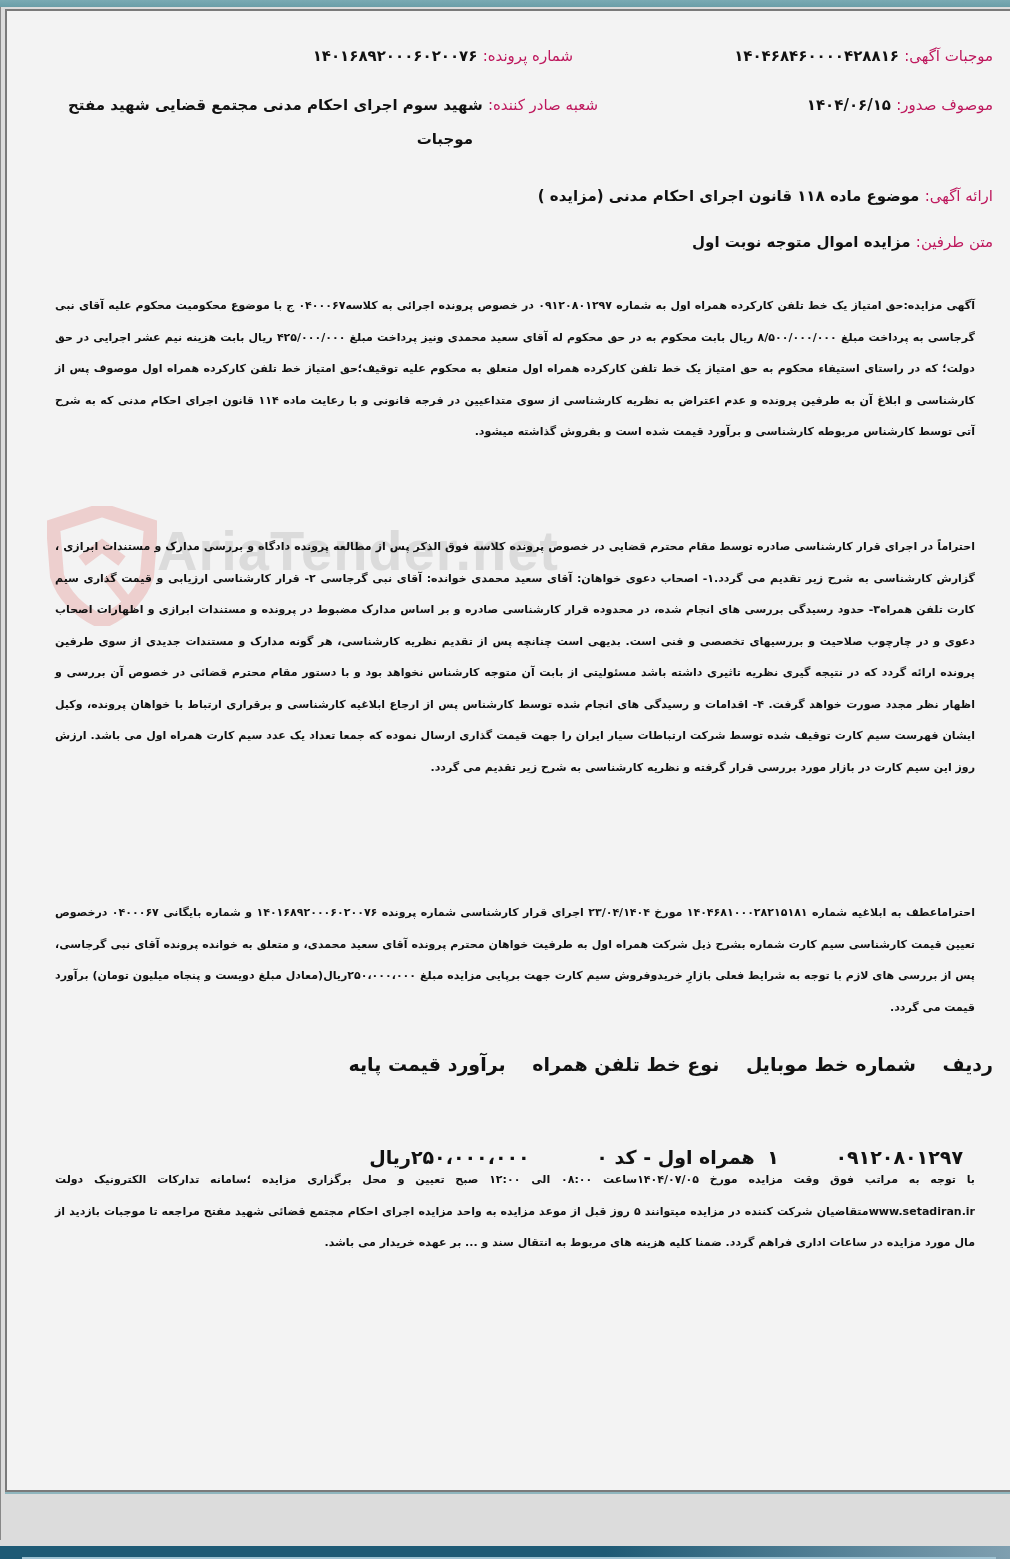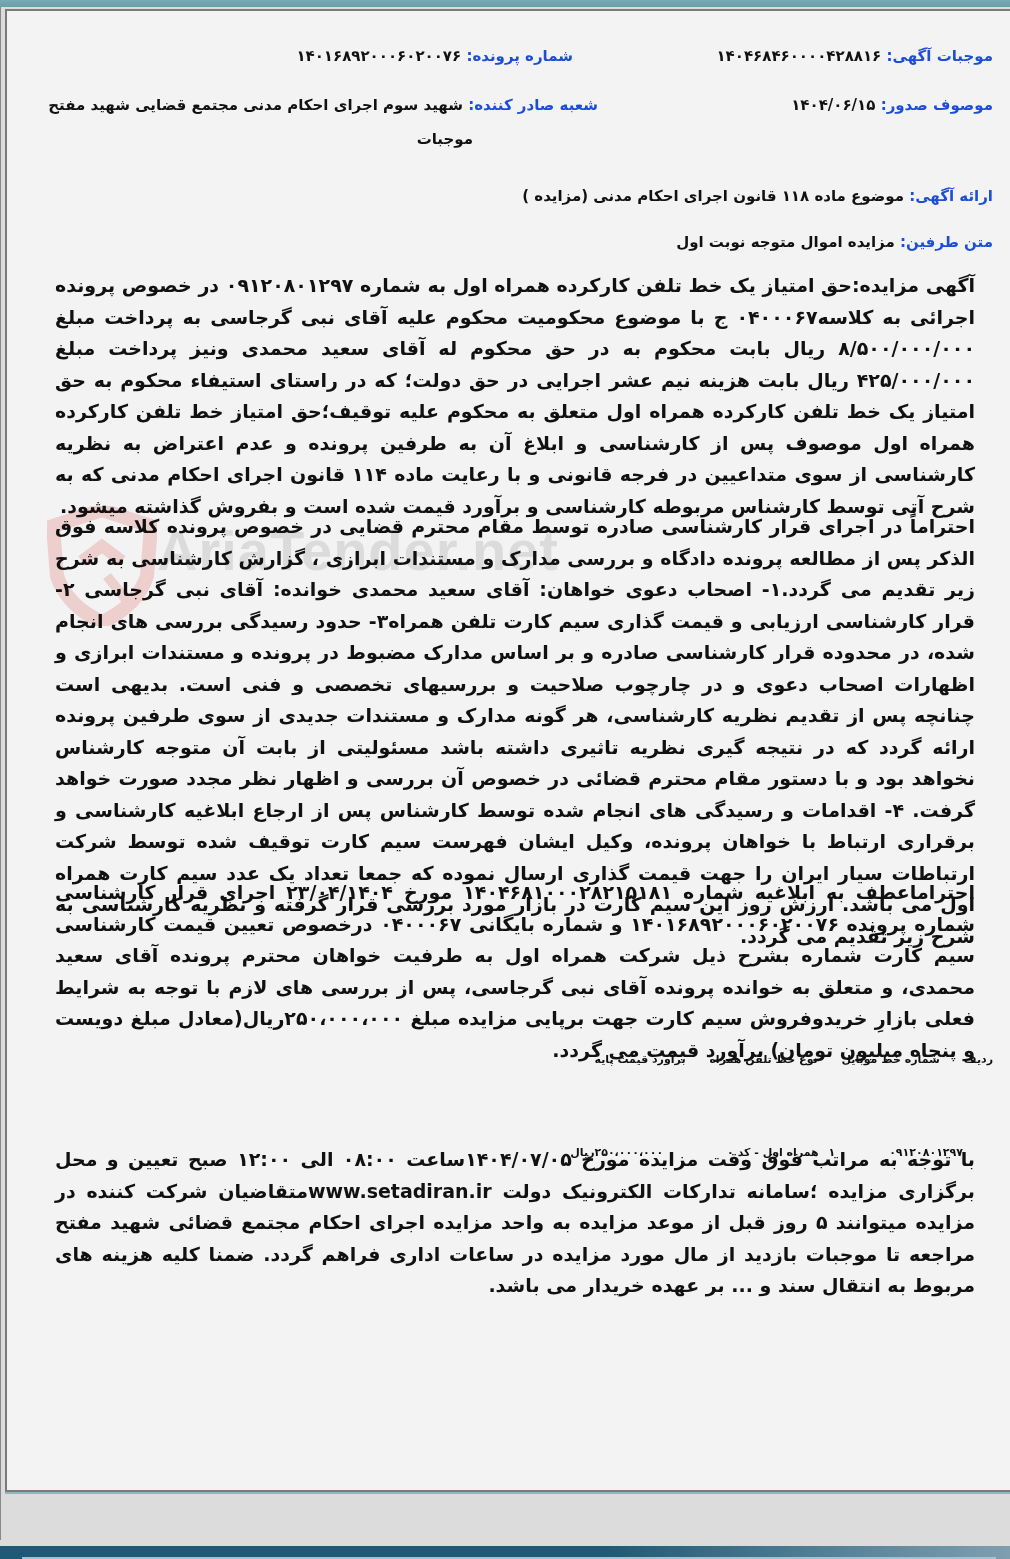--- a/index.html
+++ b/index.html
@@ -35,38 +35,39 @@
   .bottombar .inner {
     position: absolute; left: 22px; right: 14px; top: 11px; height: 2px; background: #9fc3d3;
   }
   .content {
     position: absolute; left: 30px; right: 18px; top: 0;
     direction: rtl; text-align: right;
     color: #111;
     font-family: "DejaVu Sans", sans-serif;
     font-weight: bold;
   }
-  .label { color: #1d4ed8; font-weight: bold; }
+  .label { color: #be185d; font-weight: normal; }
   .meta-row { position: absolute; font-size: 15px; white-space: nowrap; }
   .watermark {
     position: absolute; left: 40px; top: 495px; width: 500px; height: 120px;
     opacity: 0.22; pointer-events: none;
   }
   .wm-text {
     position: absolute; left: 110px; top: 12px;
     font-family: "Liberation Sans", sans-serif; font-weight: bold;
     font-size: 56px; color: #888; letter-spacing: 1px; direction: ltr;
   }
   .para {
     position: absolute; left: 18px; right: 18px;
-    font-size: 19px; line-height: 31.5px; text-align: justify;
+    font-size: 11px; line-height: 31.5px; text-align: justify;
     text-align-last: right;
+    margin-top: 20px;
   }
   .table-head, .table-row {
-    position: absolute; font-size: 11px; white-space: nowrap; direction: rtl;
+    position: absolute; font-size: 19px; white-space: nowrap; direction: rtl;
   }
   .table-head span, .table-row span { display: inline-block; }
 </style>
 </head>
 <body>
 
 <div class="topbar"></div>
 
 <div class="window">
   <div class="panel">

